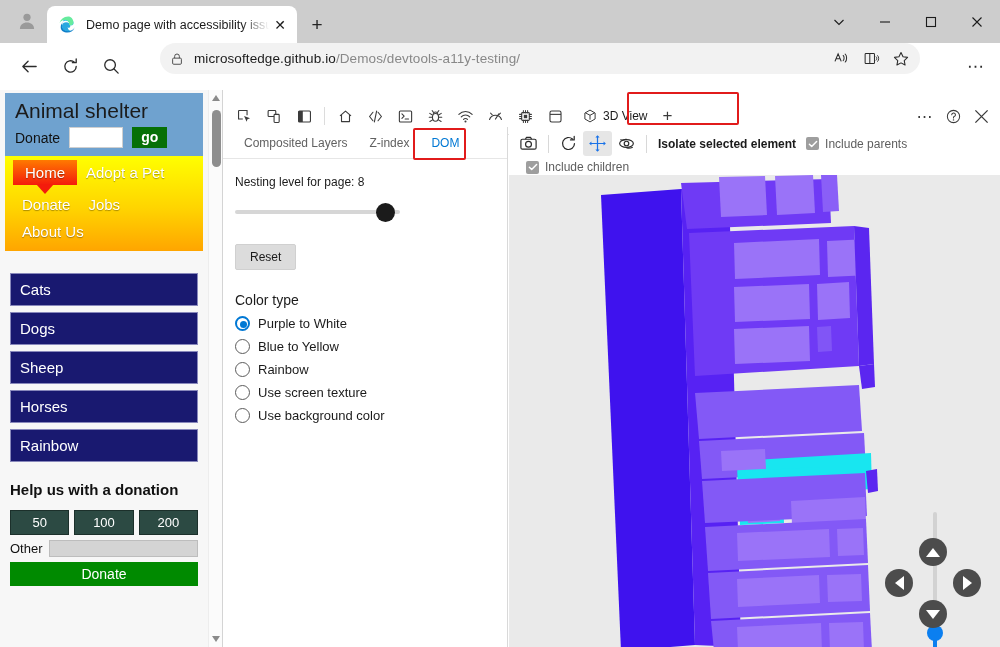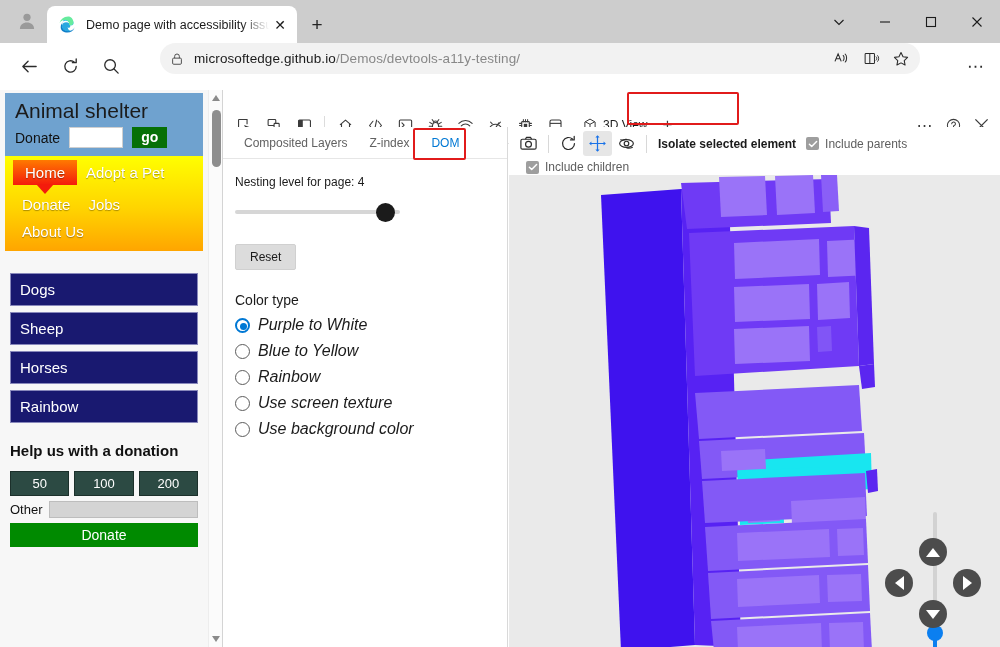--- a/index.html
+++ b/index.html
@@ -156,21 +156,21 @@
     position: absolute; left: 3px; top: 20px; width: 9px; height: 57px;
     background: #8e8e8e; border-radius: 5px;
   }
 
   
   .devtools {
     position: absolute; left: 222px; top: 90px; width: 778px; height: 557px;
     background: #ffffff; border-left: 1px solid #d4d4d4;
   }
   .dt-toolbar {
-    position: absolute; left: 0; top: 17px; width: 778px; height: 37px;
+    position: absolute; left: 0; top: 8px; width: 778px; height: 37px;
     background: #ffffff; border-bottom: 1px solid #e4e4e4;
     display: flex; align-items: center;
   }
   .dt-ico {
     width: 30px; height: 28px; display: flex; align-items: center; justify-content: center;
     color: #3b3b3b; border-radius: 4px;
   }
   .dt-sep { width: 1px; height: 18px; background: #dcdcdc; margin: 0 5px; }
   .dt-panel-tab {
     height: 28px; display: flex; align-items: center; gap: 5px; padding: 0 7px;
@@ -226,21 +226,21 @@
   .radio-row { display: flex; align-items: center; gap: 8px; margin-top: 8px; }
   .radio {
     width: 15px; height: 15px; border-radius: 50%; border: 1.5px solid #5c5c5c;
     background: #fff; flex: 0 0 15px; position: relative;
   }
   .radio.checked { border-color: #0078d4; border-width: 2px; }
   .radio.checked::after {
     content: ""; position: absolute; left: 3px; top: 3px; width: 7px; height: 7px;
     border-radius: 50%; background: #0078d4;
   }
-  .radio-label { font-size: 16px; color: #1b1b1b; font-style: italic; }
+  .radio-label { font-size: 13px; color: #1b1b1b; }
 
   
   .dt-3d {
     position: absolute; left: 286px; top: 37px; width: 492px; height: 520px;
     background: #eaeaea;
   }
   .v3-toolbar {
     position: absolute; left: 0; top: 0; width: 492px; height: 48px;
     background: #ffffff; padding: 3px 0 0 5px;
   }
@@ -418,20 +418,21 @@
           <div class="nav-row" style="margin-top:8px;">
             <div class="nav-link">Donate</div>
             <div class="nav-link">Jobs</div>
           </div>
           <div class="nav-row" style="margin-top:4px;">
             <div class="nav-link">About Us</div>
           </div>
         </div>
 
         <div class="cat-list">
+          <div class="cat-item">Cats</div>
           <div class="cat-item">Dogs</div>
           <div class="cat-item">Sheep</div>
           <div class="cat-item">Horses</div>
           <div class="cat-item">Rainbow</div>
         </div>
 
         <div class="donate-head">Help us with a donation</div>
         <div class="amt-row">
           <div class="amt-btn">50</div>
           <div class="amt-btn">100</div>
@@ -566,21 +567,21 @@
     <div class="hl-box" style="left:404px;top:2px;width:112px;height:33px;"></div>
 
     <div class="dt-settings">
       <div class="st-tabs">
         <div class="st-tab">Composited Layers</div>
         <div class="st-tab">Z-index</div>
         <div class="st-tab active">DOM</div>
       </div>
 
       <div class="st-body">
-        <div class="st-label">Nesting level for page: 4</div>
+        <div class="st-label">Nesting level for page: 8</div>
         <div class="slider-wrap">
           <div class="slider-track"></div>
           <div class="slider-thumb"></div>
         </div>
         <div class="reset-btn">Reset</div>
 
         <div class="ct-head">Color type</div>
 
         <div class="radio-row">
           <span class="radio checked"></span>

